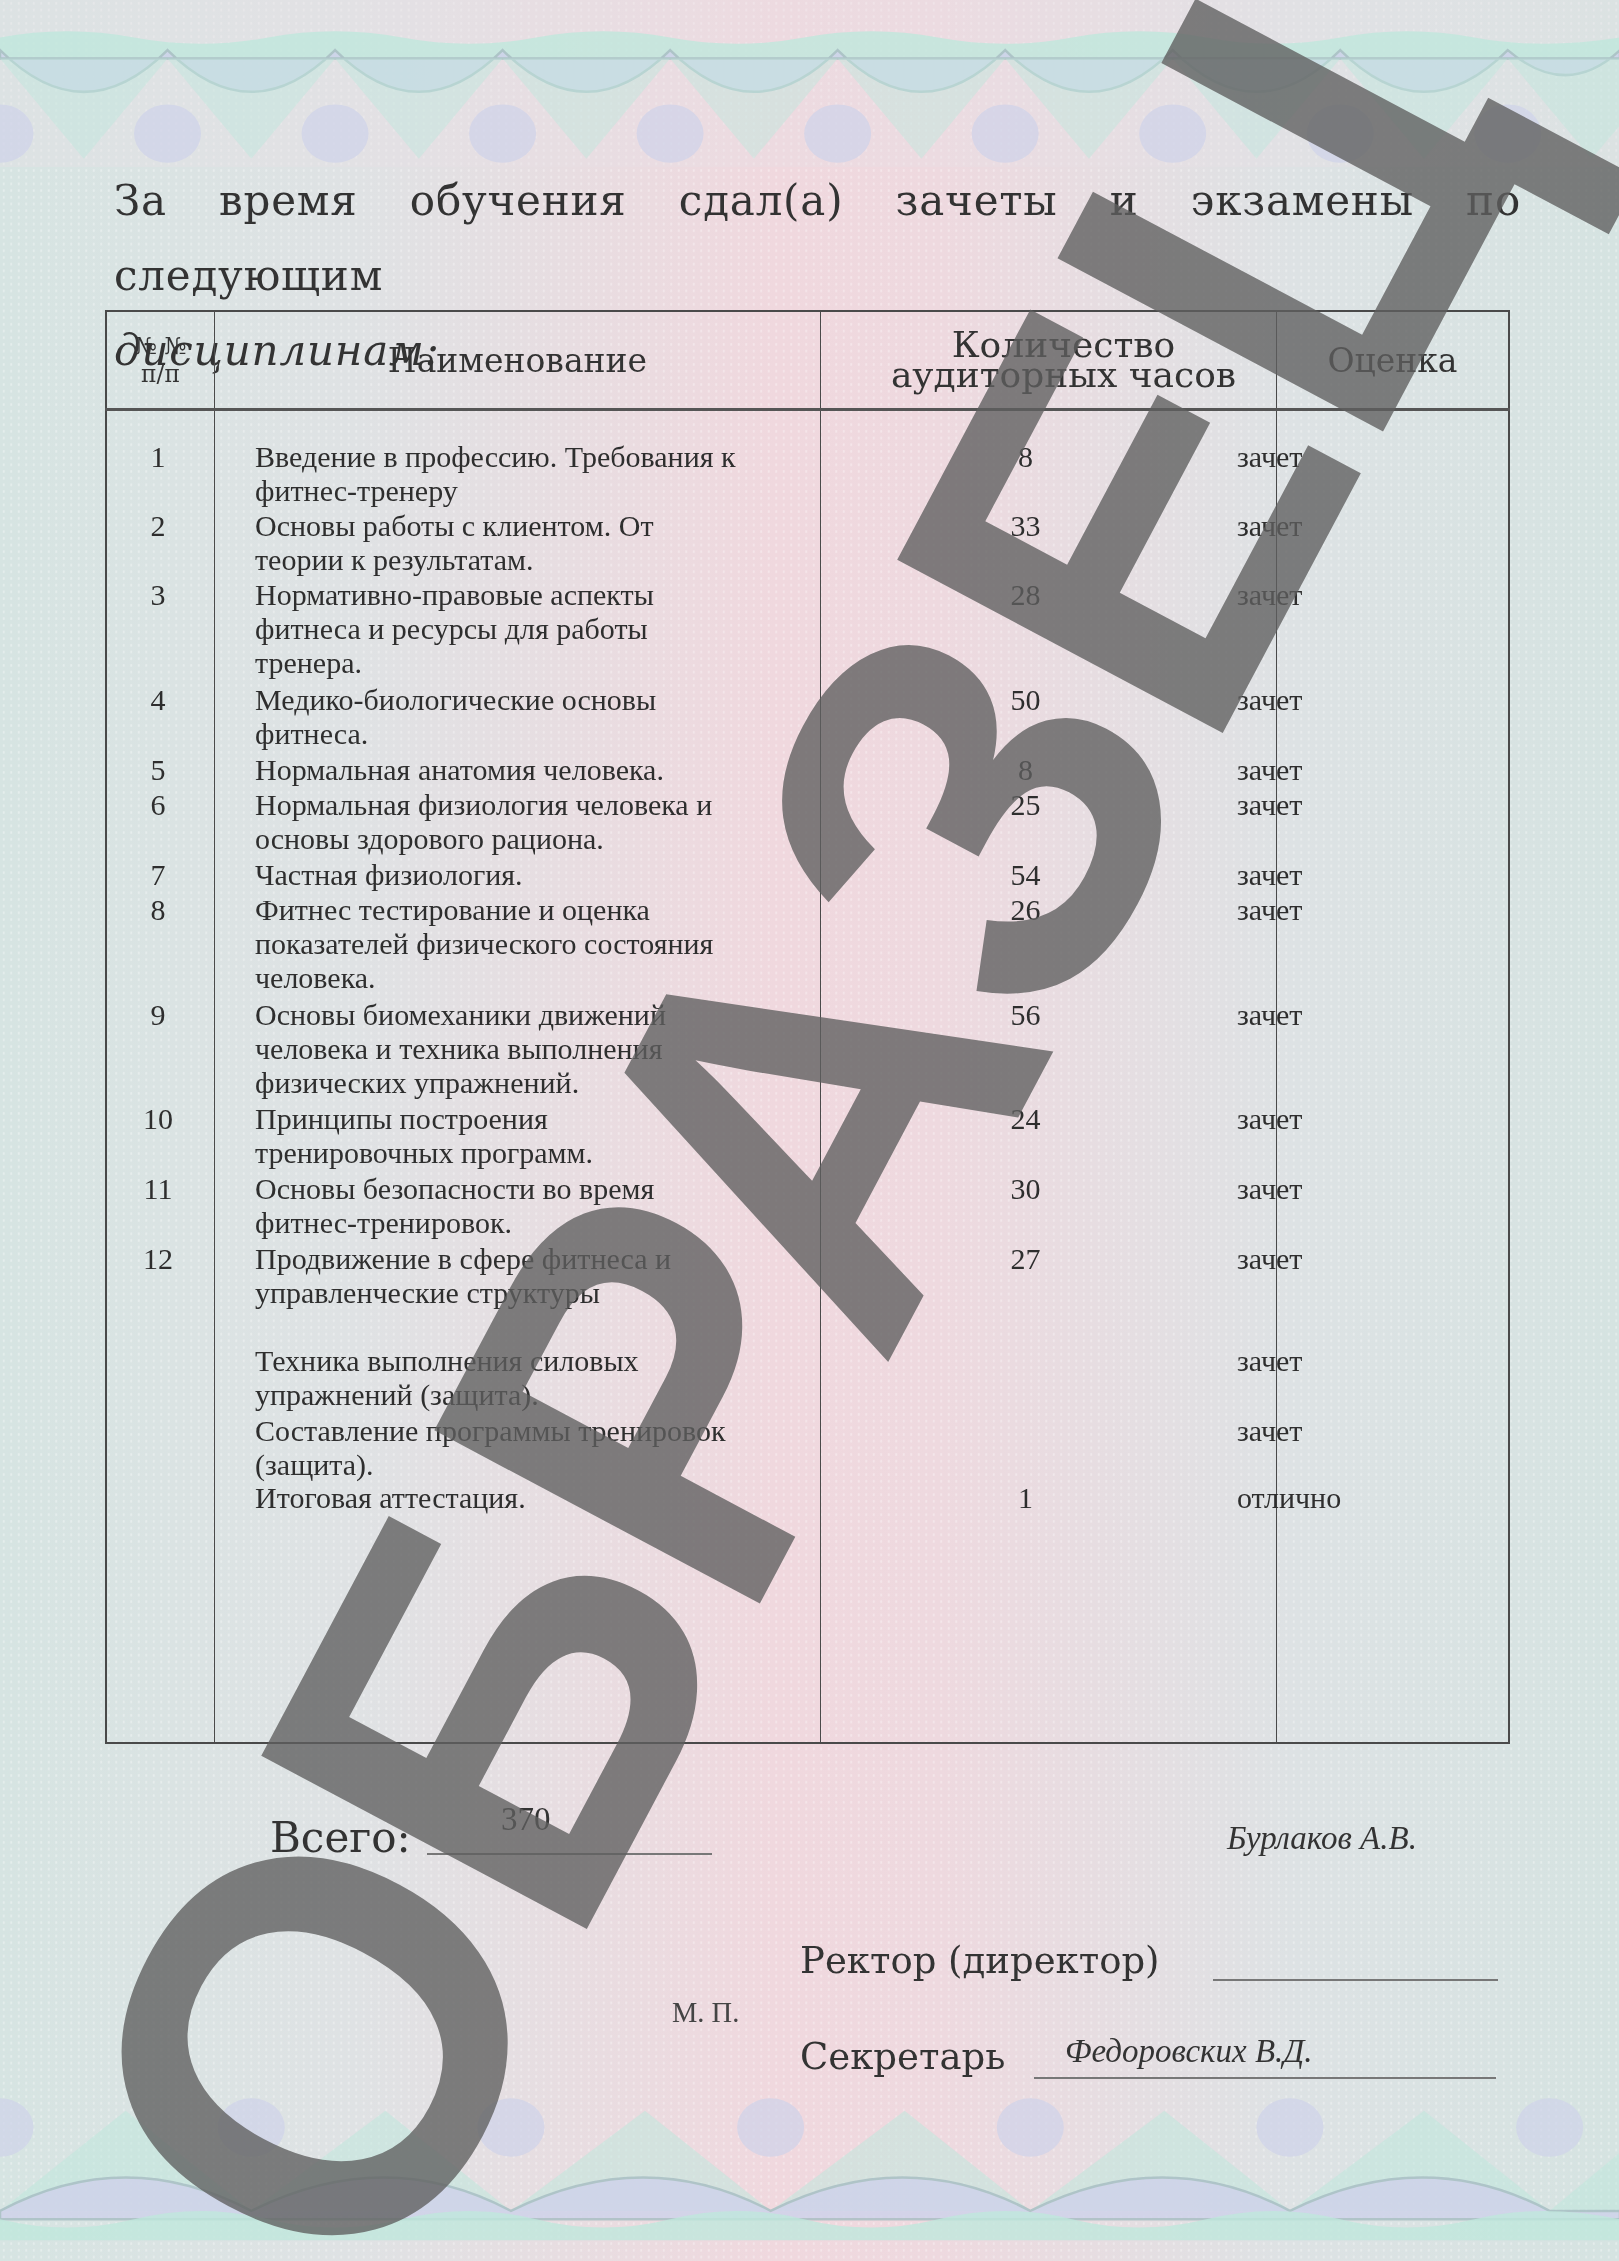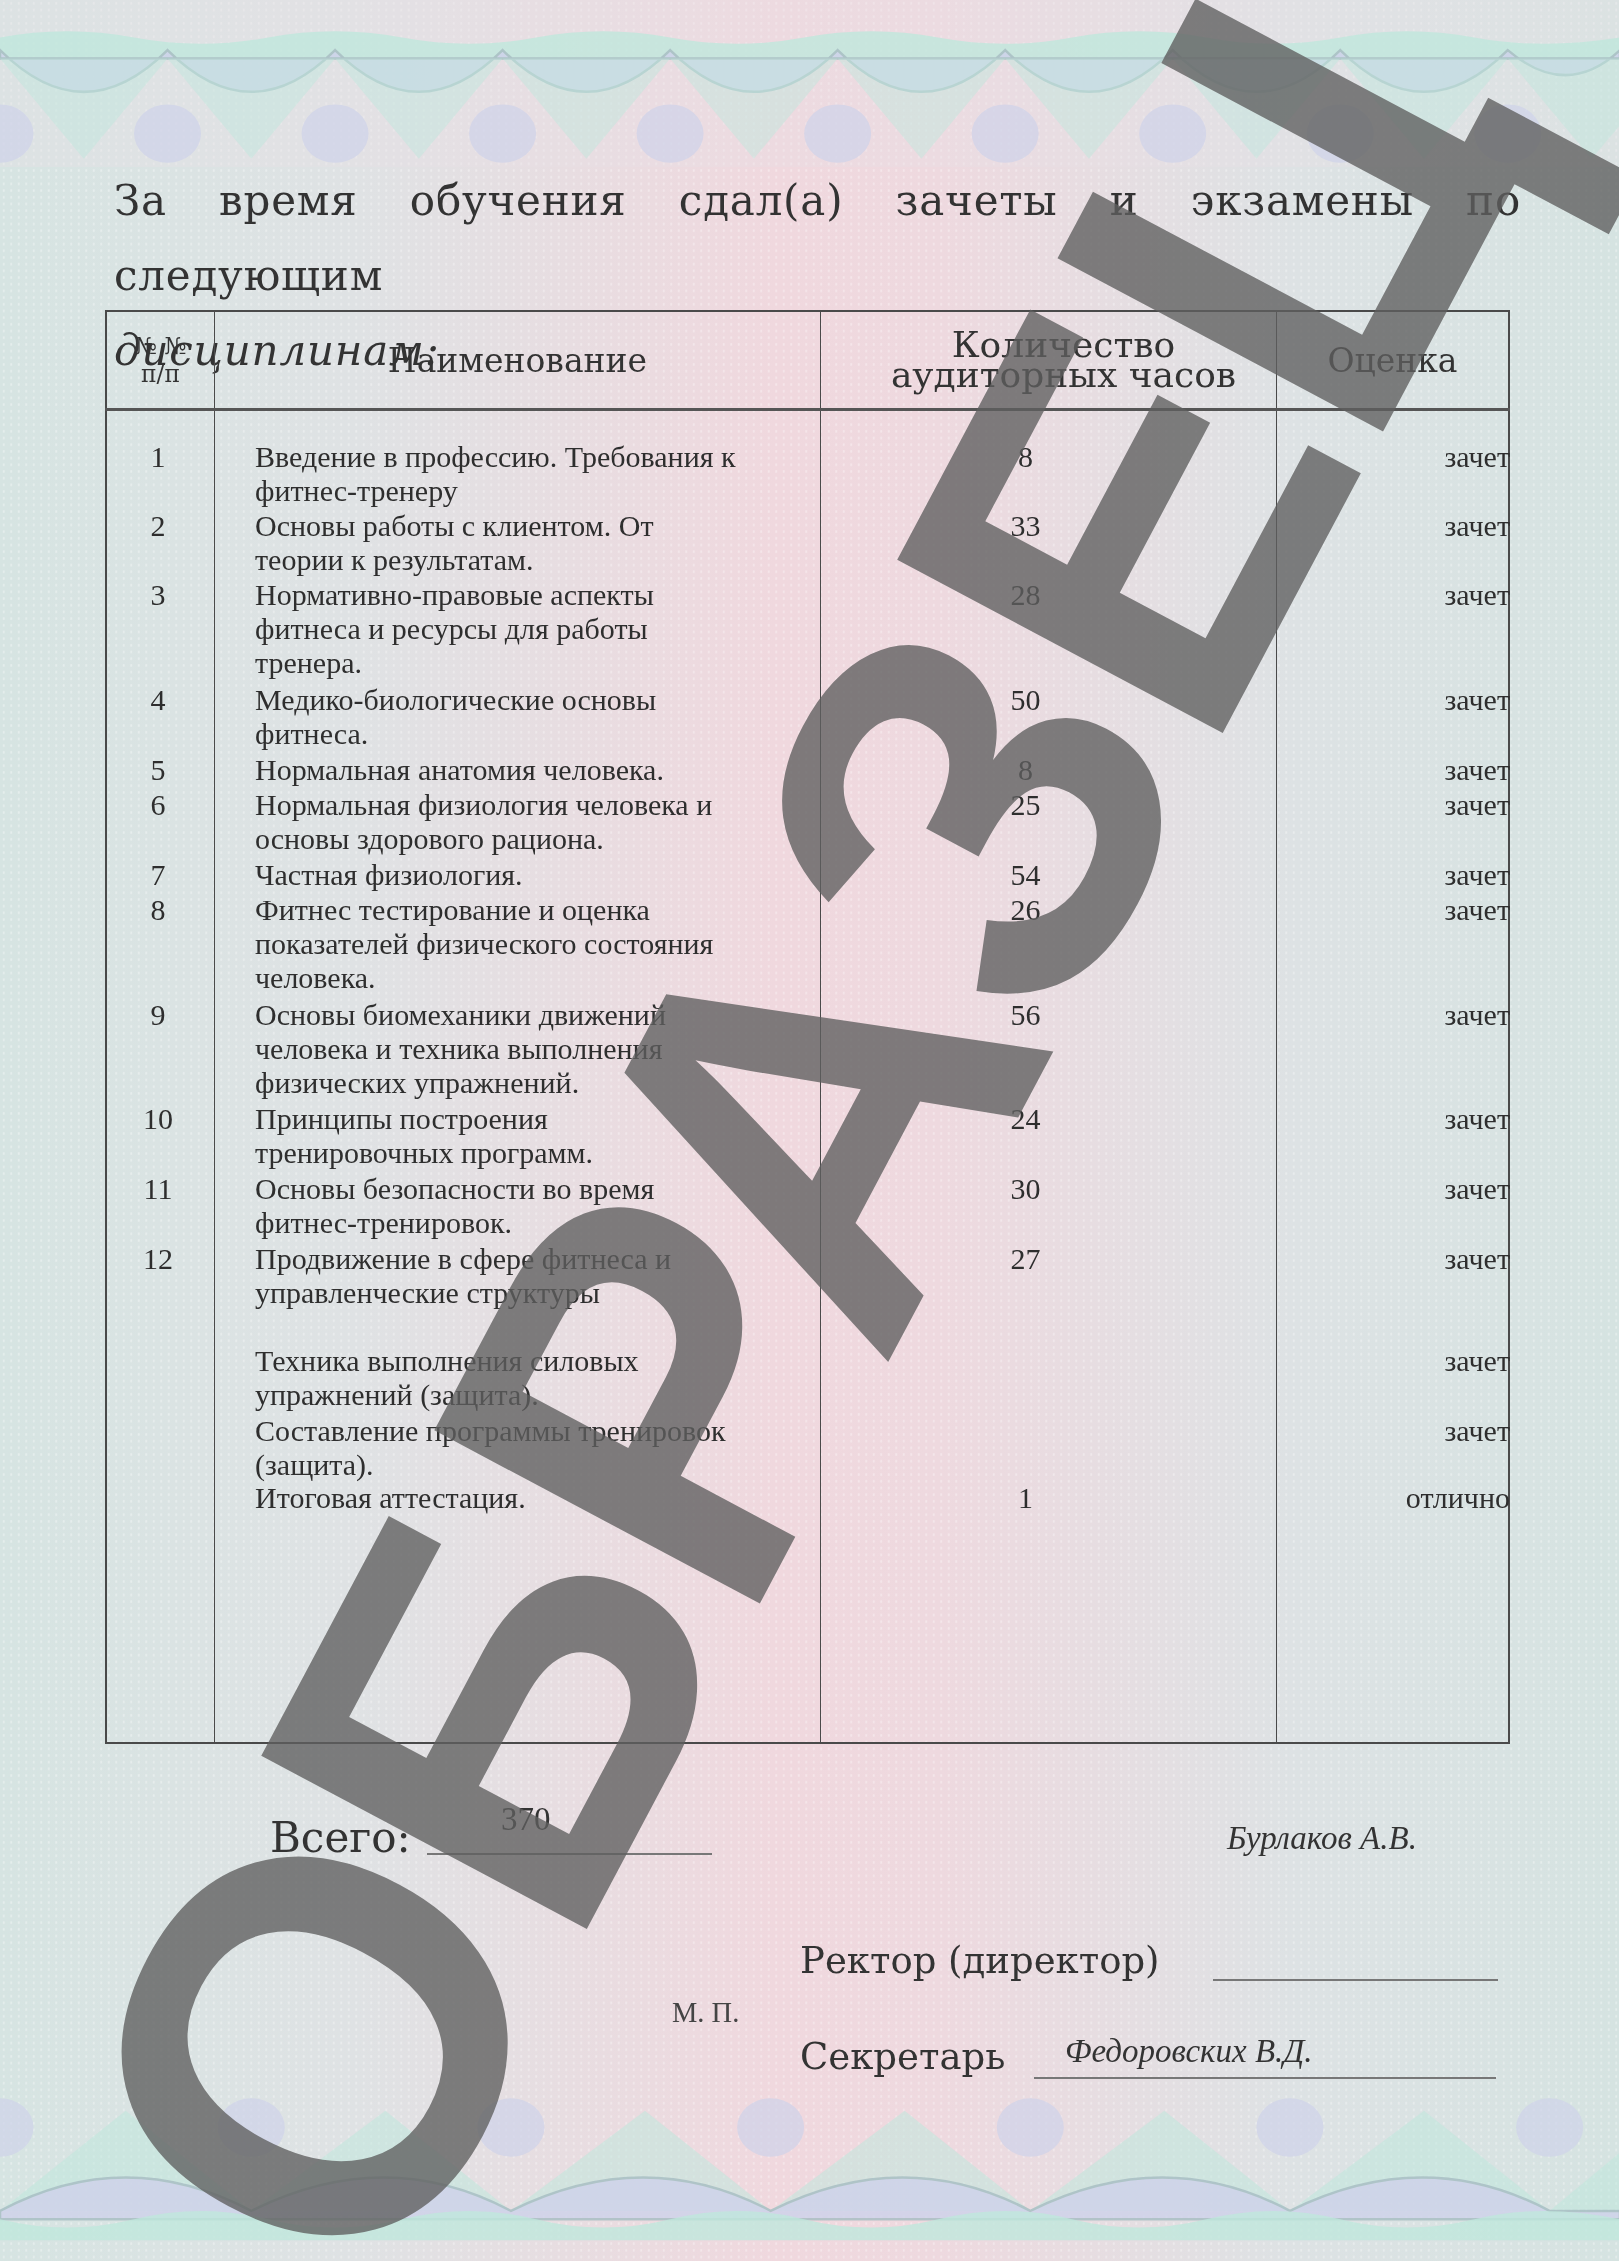--- a/index.html
+++ b/index.html
@@ -43,21 +43,21 @@
   .th-num { width: 105px; font-size: 23.4px; line-height: 28.5px; }
   .th-name { width: 603px; font-size: 33px; }
   .th-hours { width: 423px; font-size: 36px; line-height: 30px; padding-left: 31px; }
   .th-grade { font-size: 33px; }
 
   .rows { position: absolute; left: 105px; top: 440px; width: 1405px; }
   .row { position: relative; display: flex; font-size: 30px; line-height: 34px; color: #2e2e2e; }
   .row .c-num { width: 106px; text-align: center; }
   .row .c-name { width: 559px; padding-left: 44px; }
   .row .c-hours { width: 423px; text-align: center; }
-  .row .c-grade { flex: 1; text-align: right; }
+  .row .c-grade { flex: 1; text-align: left; }
 
   .total {
     position: absolute; left: 270px; top: 1813px; font-size: 42px;
     font-family: "DejaVu Serif", serif; color: #333;
   }
   .total-line { position: absolute; left: 427px; top: 1853px; width: 285px; border-bottom: 2.5px solid #777; }
   .total-value { position: absolute; left: 501px; top: 1801px; font-size: 33px; color: #333; }
 
   .sig-label { position: absolute; font-family: "DejaVu Serif", serif; font-size: 37px; color: #333; }
   .sig-line { position: absolute; border-bottom: 2.5px solid #777; }

